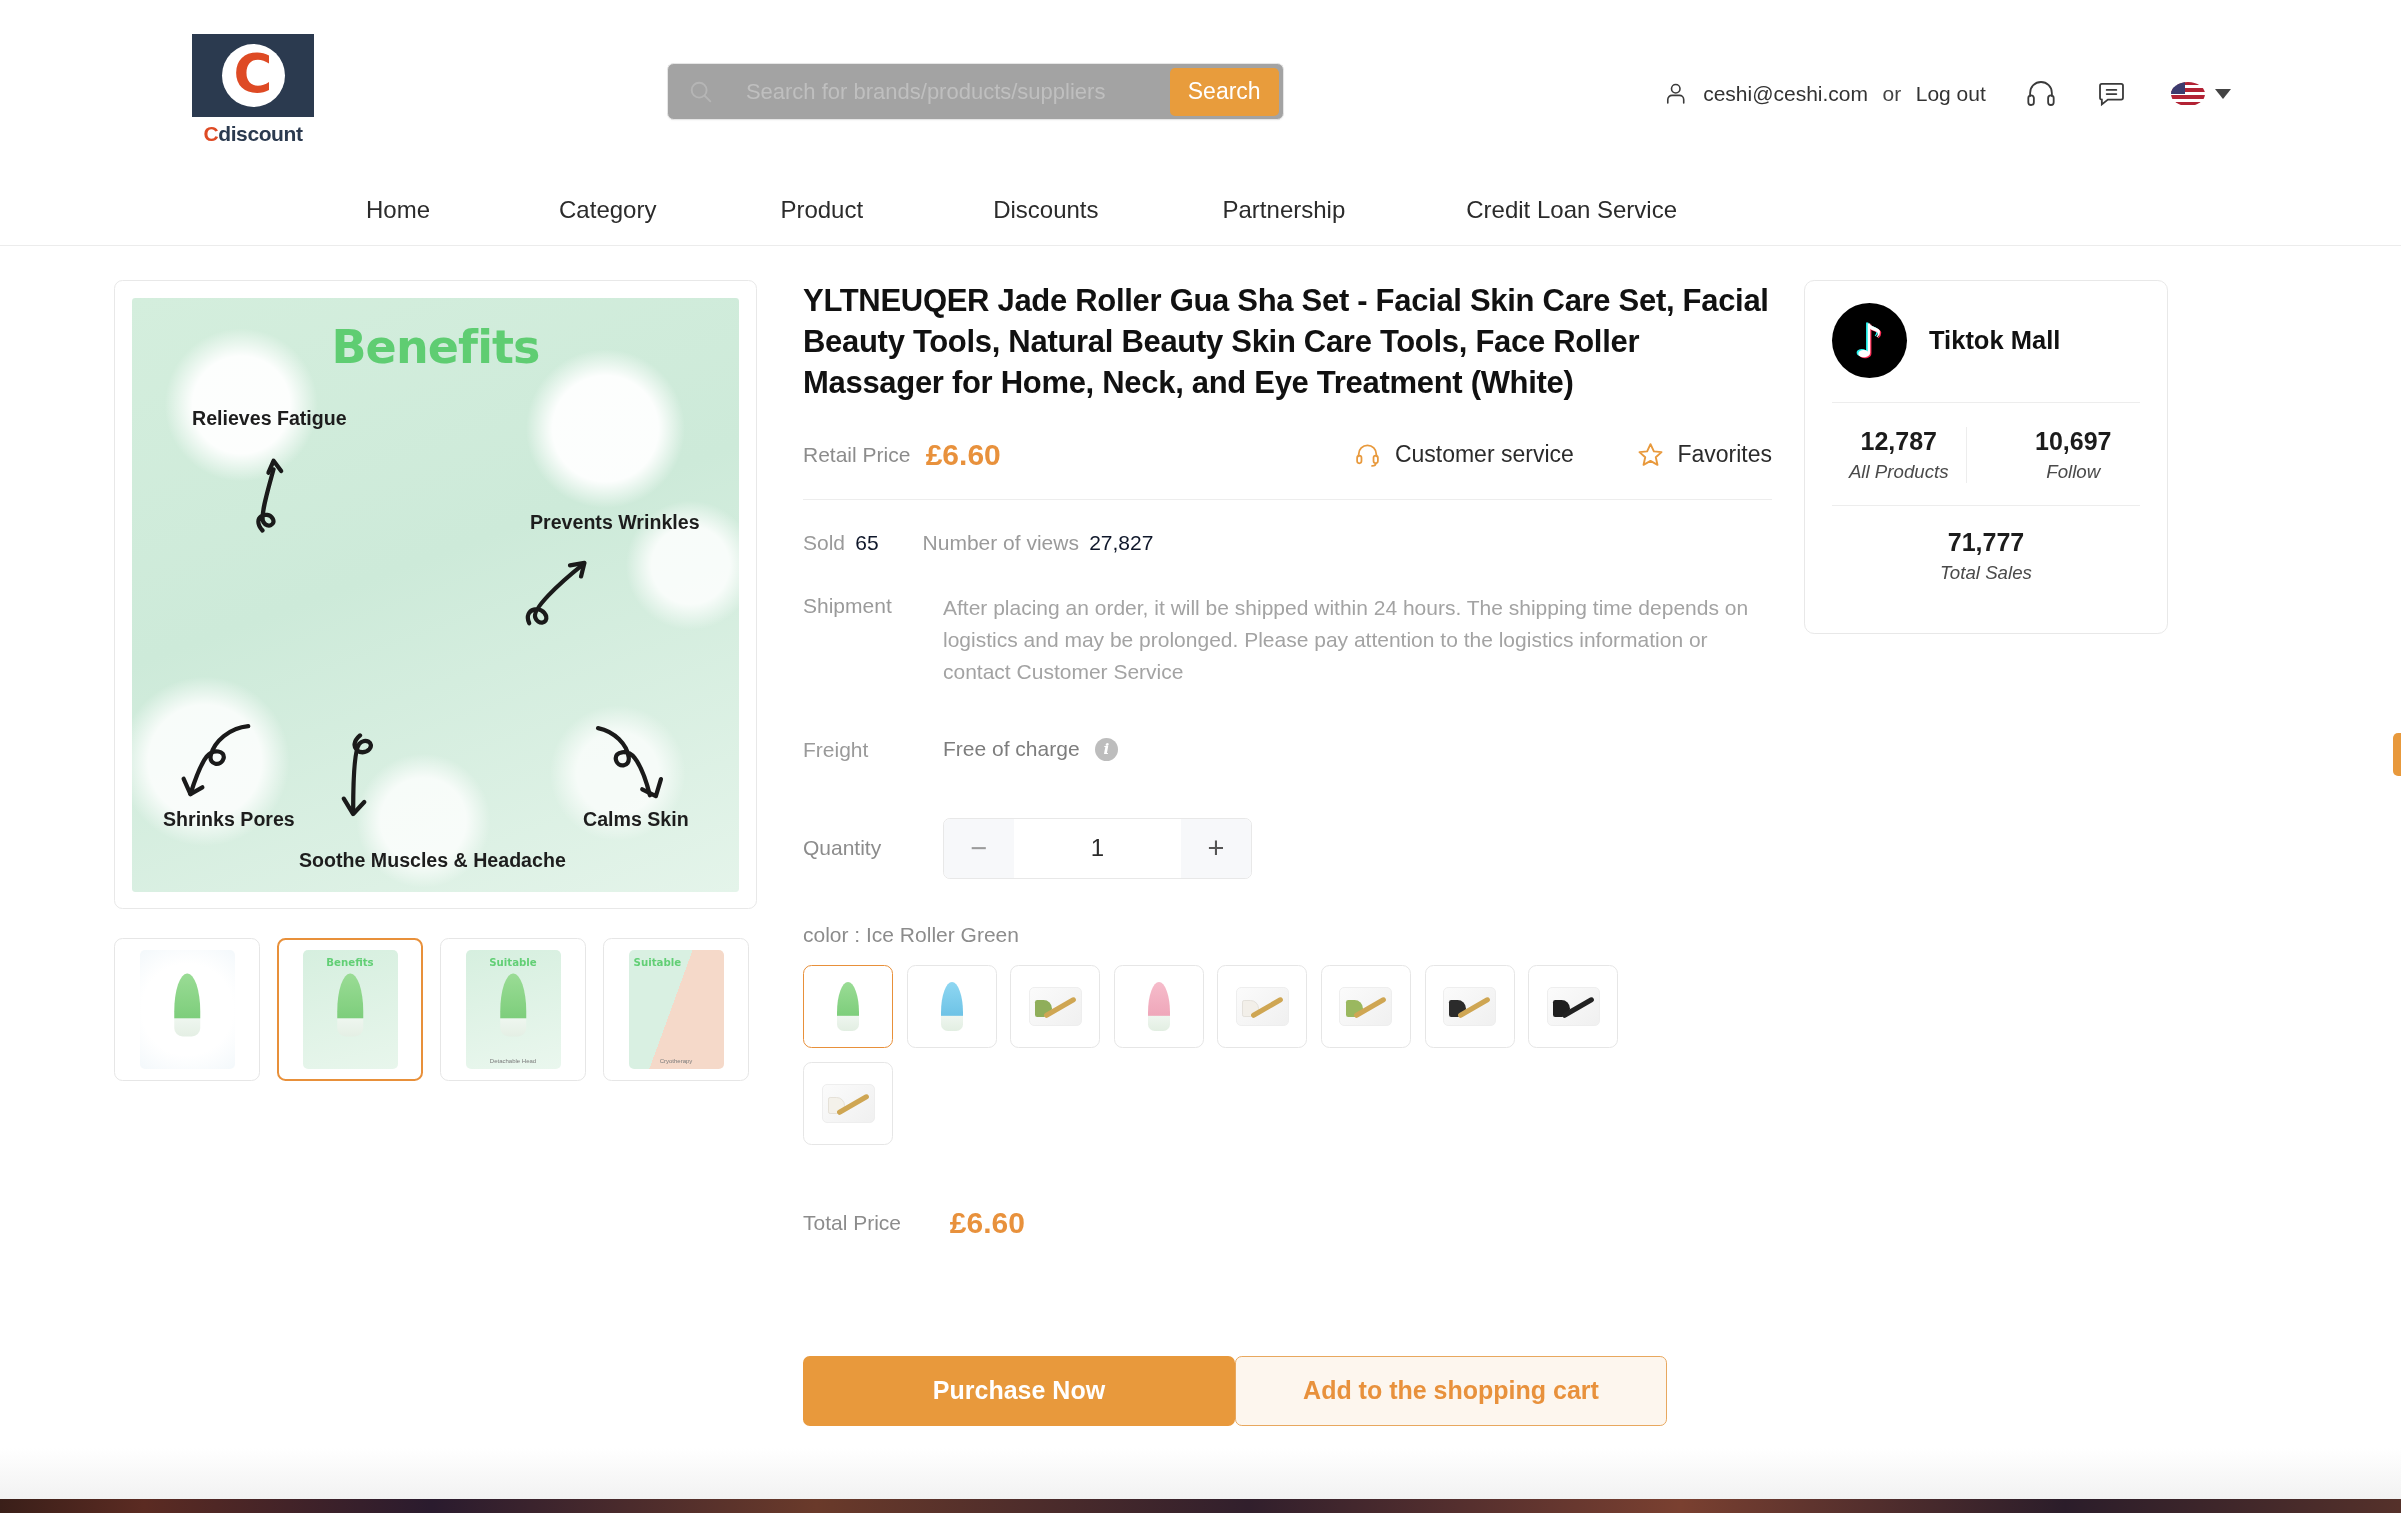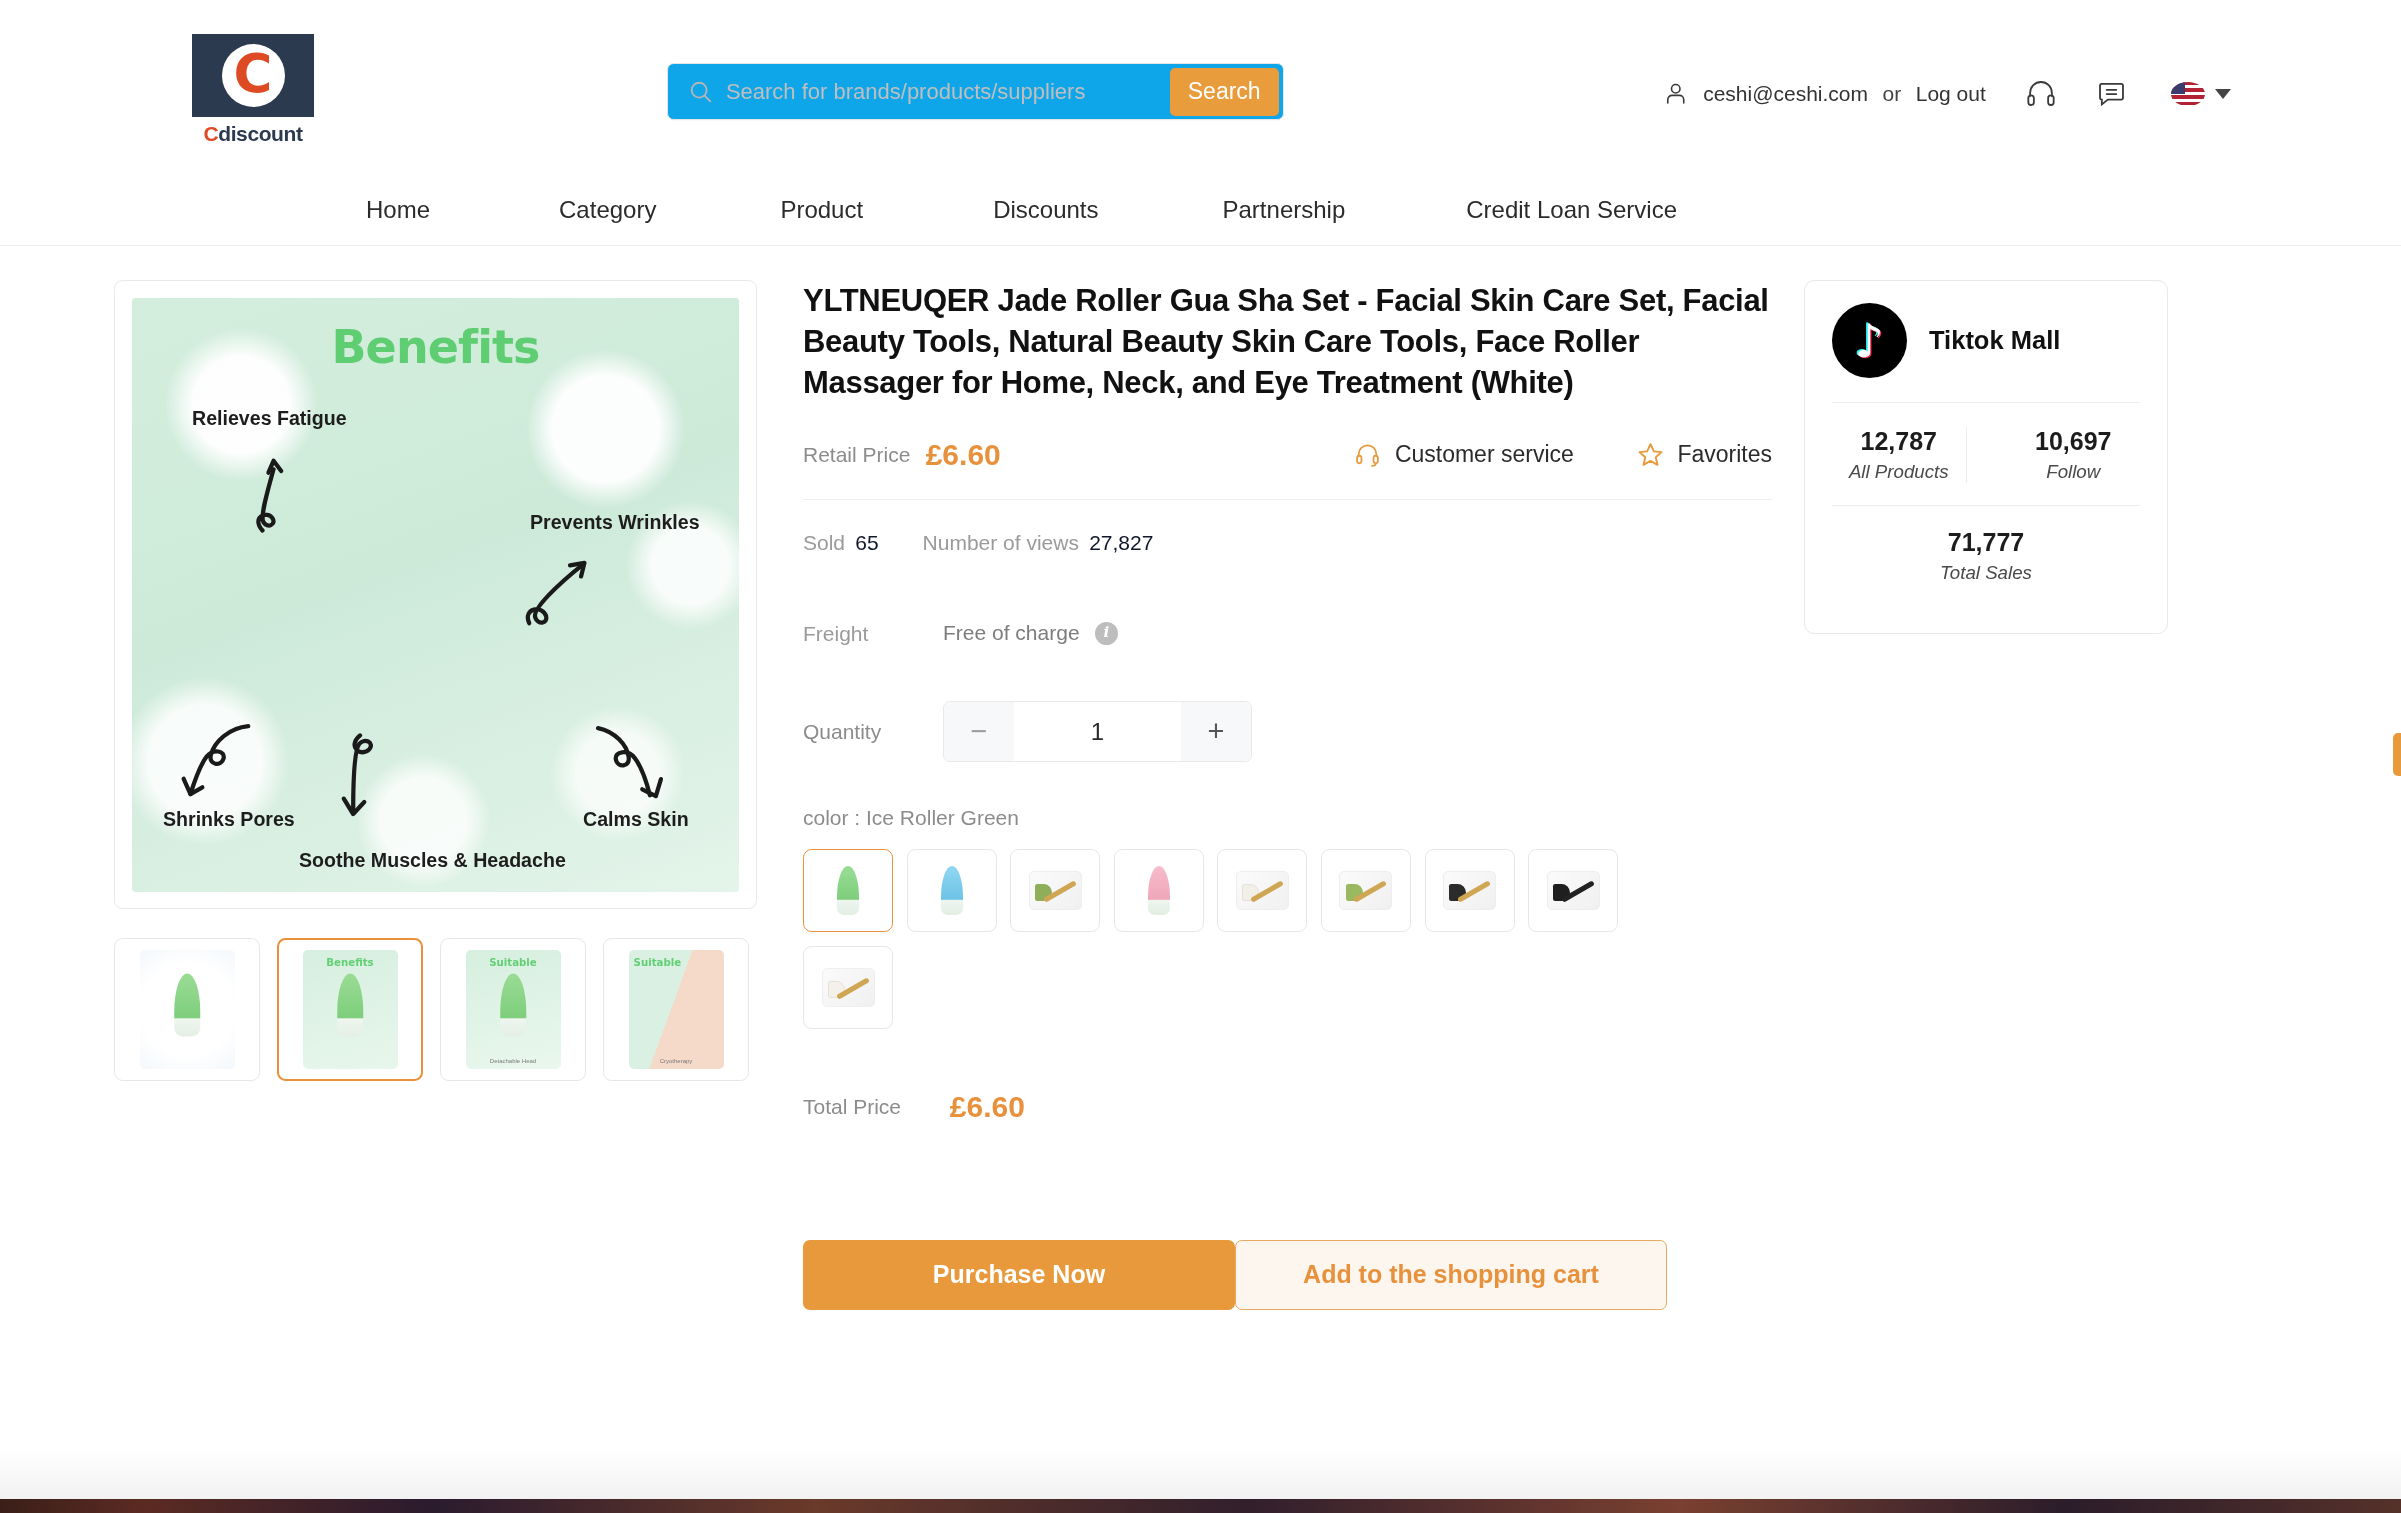--- a/index.html
+++ b/index.html
@@ -71,22 +71,23 @@
   .search-box {
     position: absolute;
     left: 667px;
     top: 63px;
     width: 617px;
     height: 57px;
     border: 0.9px solid #e6e6e6;
     border-radius: 6.8px;
     display: flex;
     align-items: center;
-    background: #0ea5e9;
+    background: #a3a3a3;
     box-shadow: 0 0.9px 1.7px rgba(0,0,0,0.03);
+    gap: 20px;
   }
   .search-icon {
     margin-left: 20.4px;
     margin-right: 12px;
     flex: 0 0 auto;
     display: flex;
     align-items: center;
   }
   .search-input {
     flex: 1 1 auto;
@@ -671,20 +672,24 @@
       <div class="rule"></div>
 
       <div class="stats-row">
         <span>Sold</span>
         <span class="sv">65</span>
         <span class="gap"></span>
         <span>Number of views</span>
         <span class="sv">27,827</span>
       </div>
 
+      <div class="kv-row">
+        <span class="kv-key">Shipment</span>
+        <span class="kv-val">After placing an order, it will be shipped within 24 hours. The shipping time depends on logistics and may be prolonged. Please pay attention to the logistics information or contact Customer Service</span>
+      </div>
 
       <div class="kv-row freight">
         <span class="kv-key">Freight</span>
         <span class="kv-val">
           <span>Free of charge</span>
           <span class="info-dot">i</span>
         </span>
       </div>
 
       <div class="qty-row">

